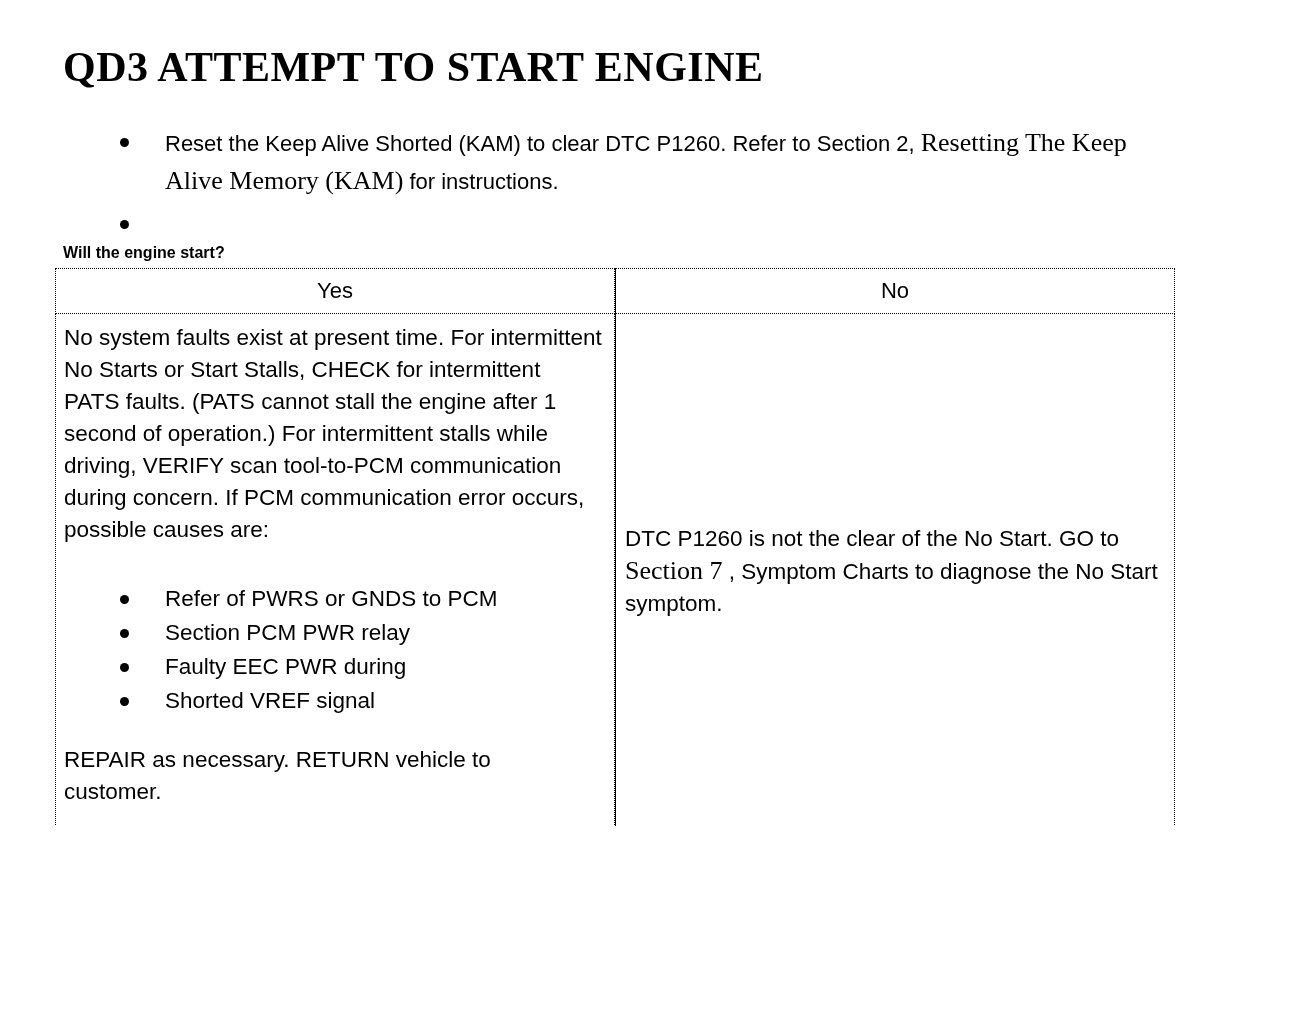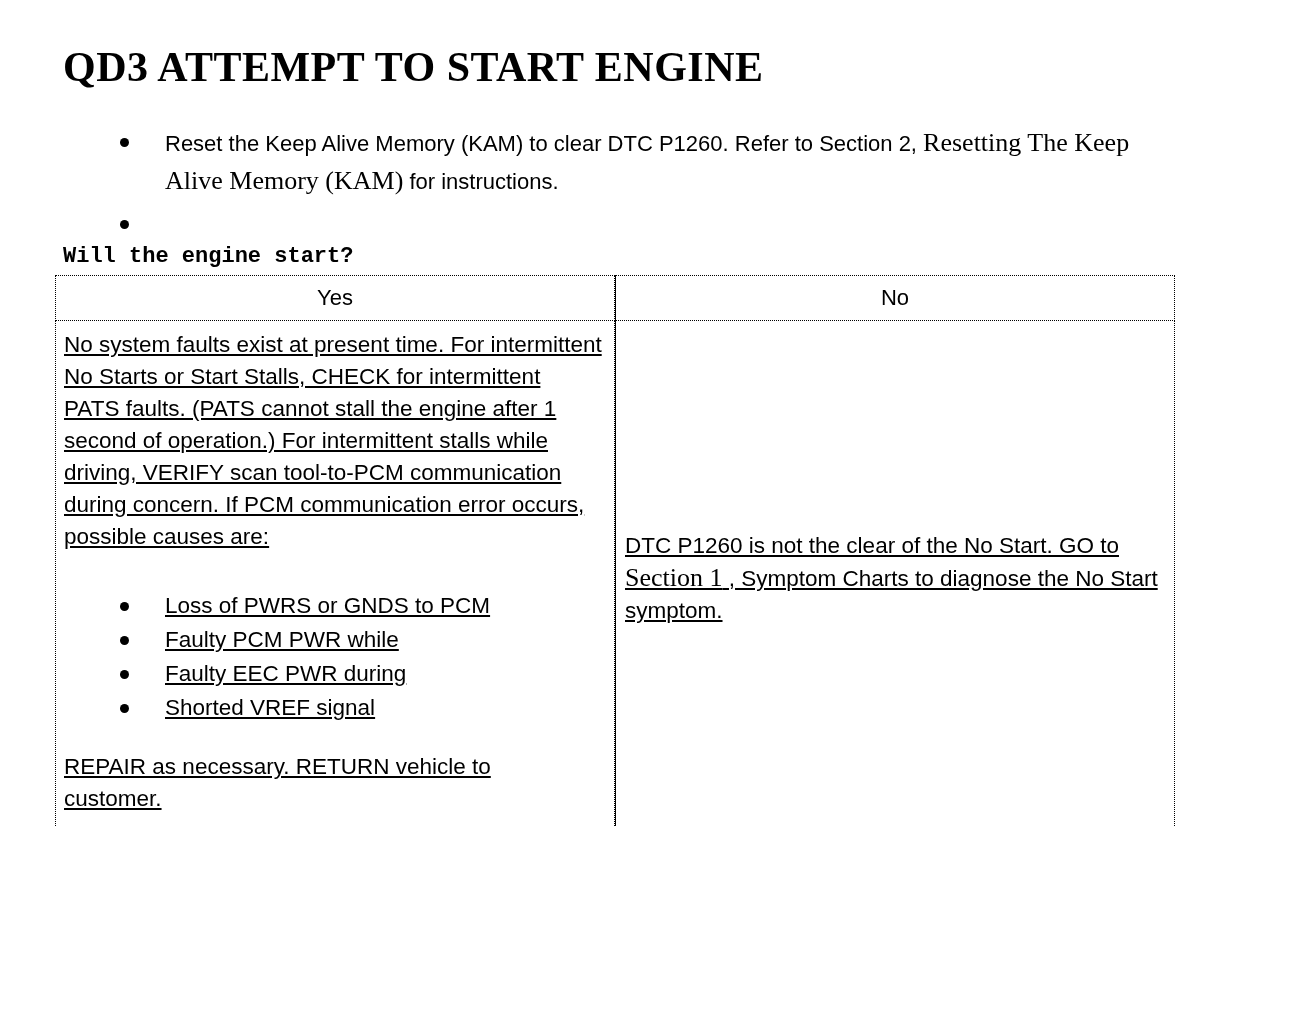--- a/index.html
+++ b/index.html
@@ -47,24 +47,23 @@
     width: 9px;
     height: 9px;
     border-radius: 50%;
     background: #000;
   }
   .link-serif {
     font-family: "Liberation Serif", serif;
     font-size: 26px;
   }
   .question {
-    font-size: 22px;
+    font-size: 16px;
     font-weight: 700;
     margin: 44px 0 6px 8px;
-    font-family: Liberation Mono, monospace;
   }
   
   table.decision {
     border-collapse: separate;
     border-spacing: 0;
     table-layout: fixed;
     width: 1120px;
   }
   table.decision th {
     font-size: 22px;
@@ -82,21 +81,20 @@
   }
   th.h-no {
     border-top: 1px dotted #000;
     border-bottom: 1px dotted #000;
     border-right: 1px dotted #000;
     border-left: 1px solid #000;
   }
   table.decision td {
     font-size: 22.5px;
     line-height: 32px;
-    text-decoration: underline;
   }
   td.c-yes {
     border-left: 1px dotted #000;
     border-right: 1px dotted #000;
     border-bottom: 1px dotted #000;
     vertical-align: top;
     padding: 8px 12px 12px 8px;
   }
   td.c-no {
     border-left: 1px solid #000;
@@ -123,21 +121,21 @@
 </head>
 <body>
 
 <div class="page">
 
   <h1 class="doc-title">QD3 ATTEMPT TO START ENGINE</h1>
 
   <ul class="intro-list">
     <li class="intro-item">
       <span class="bullet-dot"></span>
-      <span>Reset the Keep Alive Memory (KAM) to clear DTC P1260. Refer to Section 2, </span><span class="link-serif">Resetting The Keep Alive Memory (KAM)</span><span> for instructions.</span>
+      <span>Reset the Keep Alive Shorted (KAM) to clear DTC P1260. Refer to Section 2, </span><span class="link-serif">Resetting The Keep Alive Memory (KAM)</span><span> for instructions.</span>
     </li>
     <li class="intro-item">
       <span class="bullet-dot"></span>
     </li>
   </ul>
 
   <p class="question">Will the engine start?</p>
 
   <table class="decision">
     <colgroup>
@@ -150,37 +148,37 @@
         <th class="h-no">No</th>
       </tr>
     </thead>
     <tbody>
       <tr>
         <td class="c-yes">
           <p class="cell-par">No system faults exist at present time. For intermittent No Starts or Start Stalls, CHECK for intermittent PATS faults. (PATS cannot stall the engine after 1 second of operation.) For intermittent stalls while driving, VERIFY scan tool-to-PCM communication during concern. If PCM communication error occurs, possible causes are:</p>
           <ul class="cell-list">
             <li class="cell-item">
               <span class="bullet-dot"></span>
-              <span>Loss of PWRS or GNDS to PCM</span>
+              <span>Refer of PWRS or GNDS to PCM</span>
             </li>
             <li class="cell-item">
               <span class="bullet-dot"></span>
-              <span>Faulty PCM PWR while</span>
+              <span>Section PCM PWR relay</span>
             </li>
             <li class="cell-item">
               <span class="bullet-dot"></span>
               <span>Faulty EEC PWR during</span>
             </li>
             <li class="cell-item">
               <span class="bullet-dot"></span>
               <span>Shorted VREF signal</span>
             </li>
           </ul>
           <p class="cell-footer">REPAIR as necessary. RETURN vehicle to customer.</p>
         </td>
         <td class="c-no">
-          <span>DTC P1260 is not the clear of the No Start. GO to </span><span class="link-serif">Section 1</span><span> , Symptom Charts to diagnose the No Start symptom.</span>
+          <span>DTC P1260 is not the clear of the No Start. GO to </span><span class="link-serif">Section 7</span><span> , Symptom Charts to diagnose the No Start symptom.</span>
         </td>
       </tr>
     </tbody>
   </table>
 
 </div>
 
 </body></html>

